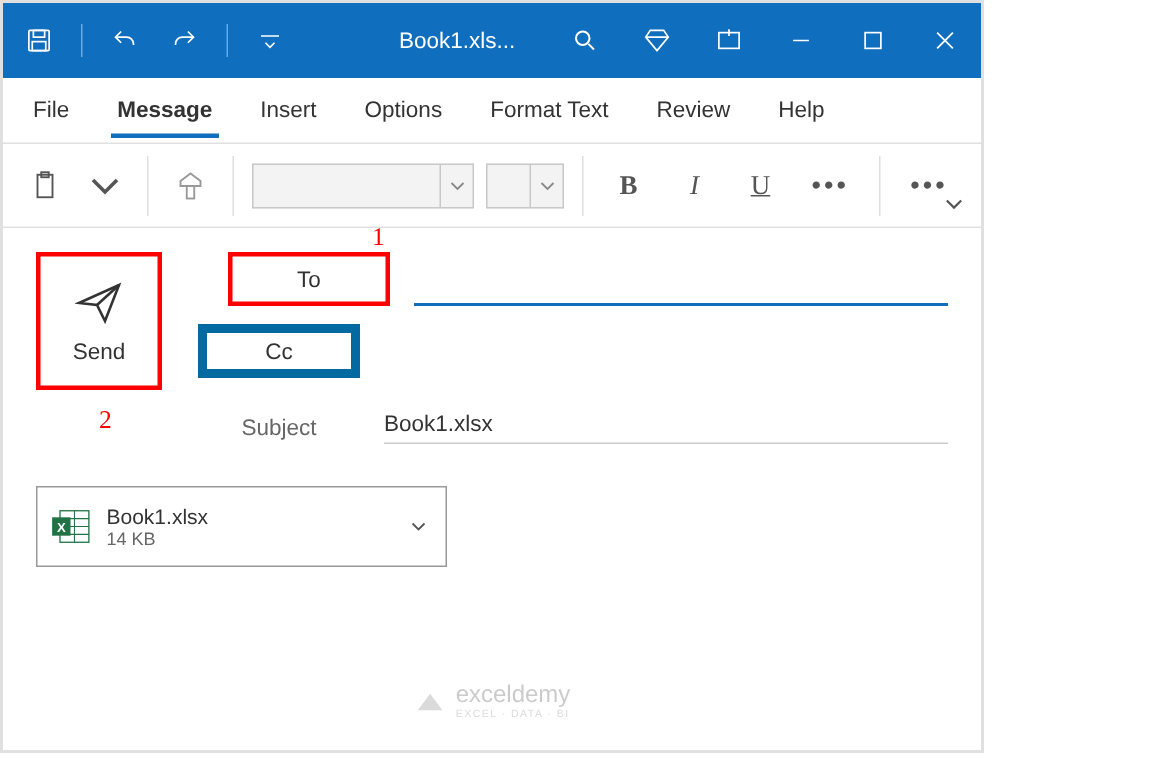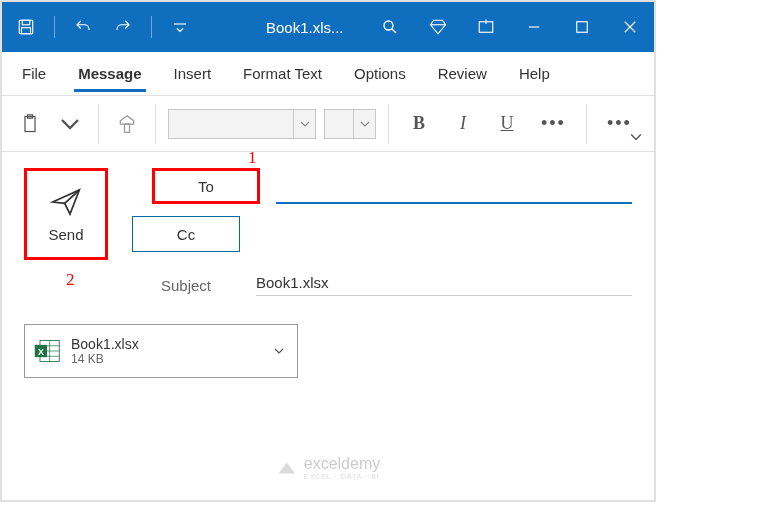--- a/index.html
+++ b/index.html
@@ -38,21 +38,21 @@
 
 .compose-area { padding: 16px 22px; display: flex; gap: 24px; }
 .send-col { display: flex; flex-direction: column; align-items: flex-start; position: relative; }
 .send-box { width: 84px; height: 92px; border: 3px solid #ff0000; display: flex; flex-direction: column; align-items: center; justify-content: center; gap: 8px; }
 .send-box svg { width: 32px; height: 32px; }
 .send-label { font-size: 15px; color: #333; }
 .callout-2 { position: absolute; top: 102px; left: 42px; color: #ff0000; font-size: 17px; font-family: "Times New Roman", serif; }
 
 .fields-col { flex: 1; display: flex; flex-direction: column; gap: 12px; }
 .field-row { display: flex; align-items: center; gap: 16px; position: relative; }
-.field-btn { width: 108px; height: 36px; border: 1px solid #0369a1; display: flex; align-items: center; justify-content: center; font-size: 15px; color: #333; }
+.field-btn { width: 108px; height: 36px; border: 6px solid #0369a1; display: flex; align-items: center; justify-content: center; font-size: 15px; color: #333; }
 .field-btn.red { border: 3px solid #ff0000; margin-left: 20px; }
 .callout-1 { position: absolute; left: 116px; top: -20px; color: #ff0000; font-size: 17px; font-family: "Times New Roman", serif; }
 .field-input-line { flex: 1; height: 1px; background: #106ebe; align-self: flex-end; margin-bottom: 0; }
 .field-row.to .field-input-line { background: #106ebe; height: 2px; }
 .subject-label { width: 108px; text-align: center; font-size: 15px; color: #666; }
 .subject-value { font-size: 15px; color: #333; flex: 1; border-bottom: 1px solid #ccc; padding-bottom: 4px; }
 
 .attachment { margin: 12px 22px 0; width: 274px; height: 54px; border: 1px solid #999; display: flex; align-items: center; padding: 0 8px; gap: 10px; }
 .excel-icon { width: 28px; height: 28px; }
 .att-text { flex: 1; display: flex; flex-direction: column; }
@@ -136,22 +136,22 @@
             <line x1="19" y1="5" x2="5" y2="19"></line>
           </svg>
       </div>
     </div>
   </div>
 
   <div class="ribbon-tabs">
     <div class="ribbon-tab">File</div>
     <div class="ribbon-tab active">Message</div>
     <div class="ribbon-tab">Insert</div>
+    <div class="ribbon-tab">Options</div>
     <div class="ribbon-tab">Format Text</div>
-    <div class="ribbon-tab">Options</div>
     <div class="ribbon-tab">Review</div>
     <div class="ribbon-tab">Help</div>
   </div>
 
   <div class="ribbon-tools">
     <div class="tool-btn">
       <svg viewBox="0 0 24 24" fill="none" stroke="#555" stroke-width="1.5">
           <rect x="6" y="3" width="12" height="18"></rect>
           <rect x="9" y="1" width="6" height="4"></rect>
         </svg>

